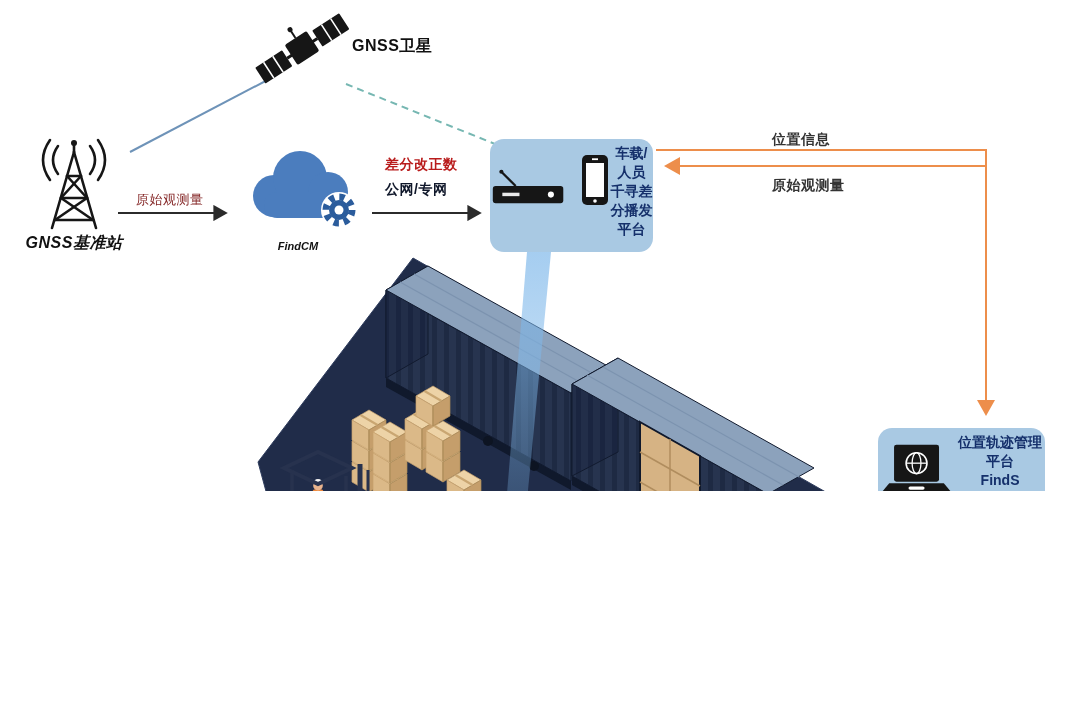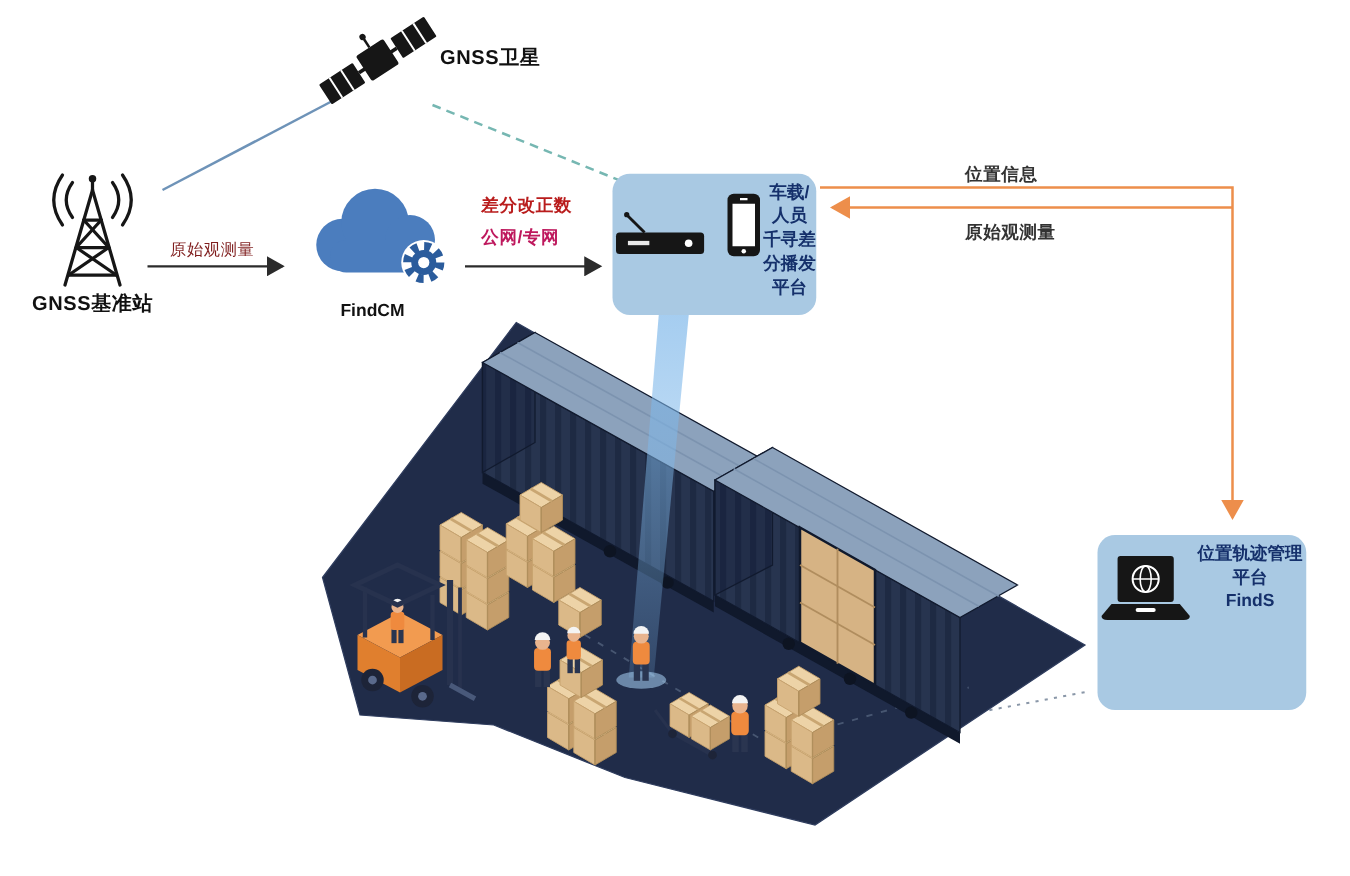--- a/index.html
+++ b/index.html
@@ -1,28 +1,28 @@
 <!DOCTYPE html>
 <html><head>
 <meta charset="utf-8">
 <style>
   * { margin:0; padding:0; box-sizing:border-box; }
   html,body { background:#ffffff; }
   body { font-family:"Liberation Sans","DejaVu Sans",sans-serif; }
-  .canvas { position:relative; width:1080px; height:701px; background:#fff; overflow:hidden; }
+  .canvas { position:relative; width:1080px; height:491px; background:#fff; overflow:hidden; }
   .layer { position:absolute; left:0; top:0; }
   .abs { position:absolute; }
   .fs16 { font-size:16px; font-weight:700; color:#111; letter-spacing:0.5px; }
-  .fs15 { font-size:14px; font-weight:700; color:#111; }
+  .fs15 { font-size:11px; font-weight:700; color:#111; }
   .fs14 { font-size:14px; font-weight:600; color:#333; letter-spacing:0.5px; }
   .fs13 { font-size:13px; font-weight:500; color:#7f1d1d; letter-spacing:0.5px; }
   .panel { position:absolute; background:#A9C9E3; border-radius:14px; display:flex; flex-direction:row; align-items:flex-start; }
   .panel-icons { display:flex; align-items:flex-end; gap:12px; margin-top:12px; height:56px; }
   .panel-text { margin-top:5px; text-align:center; font-size:14px; font-weight:700; color:#15306B; line-height:1.35; }
-  .center { text-align:center; }
+  .center { text-align:center;font-style:italic; }
 </style>
 </head>
 <body>
 
 <div class="canvas">
 
   <svg class="layer" width="1080" height="701" viewBox="0 0 1080 701">
     <defs>
       <marker id="ah-dark" markerWidth="9" markerHeight="9" refX="7" refY="4.5" orient="auto">
         <path d="M0,0 L8,4.5 L0,9 Z" fill="#2B2B2B"></path>
@@ -203,21 +203,21 @@
     <circle cx="103" cy="74" r="18" fill="#FFFFFF"></circle>
     <circle cx="103" cy="74" r="13" fill="none" stroke="#2B5C9C" stroke-width="7" stroke-dasharray="5.2 5.0"></circle>
     <circle cx="103" cy="74" r="10" fill="#2B5C9C"></circle>
     <circle cx="103" cy="74" r="4.5" fill="#FFFFFF"></circle>
   </svg>
   <div class="abs center" style="left:210px;top:237px;width:176px">
     <div class="fs15" style="margin-top:3px">FindCM</div>
   </div>
 
   <div class="abs fs14" style="left:385px;top:156px;color:#b91c1c;font-weight:700">差分改正数</div>
-  <div class="abs fs14" style="left:385px;top:181px;color:#be185d;font-weight:700">公网/专网</div>
+  <div class="abs fs14" style="left:385px;top:181px;color:#0f172a;font-weight:700">公网/专网</div>
 
   <div class="panel" style="left:490px;top:139px;width:163px;height:113px">
     <div class="panel-icons">
       <svg width="78" height="40" viewBox="0 0 80 42">
         <line x1="12" y1="6" x2="26" y2="20" stroke="#161616" stroke-width="2.4"></line>
         <circle cx="11" cy="5" r="2.2" fill="#161616"></circle>
         <rect x="2" y="20" width="74" height="18" rx="3" fill="#161616"></rect>
         <rect x="12" y="27" width="18" height="3.6" fill="#fff" opacity="0.9"></rect>
         <circle cx="63" cy="29" r="3.2" fill="#fff"></circle>
       </svg>

